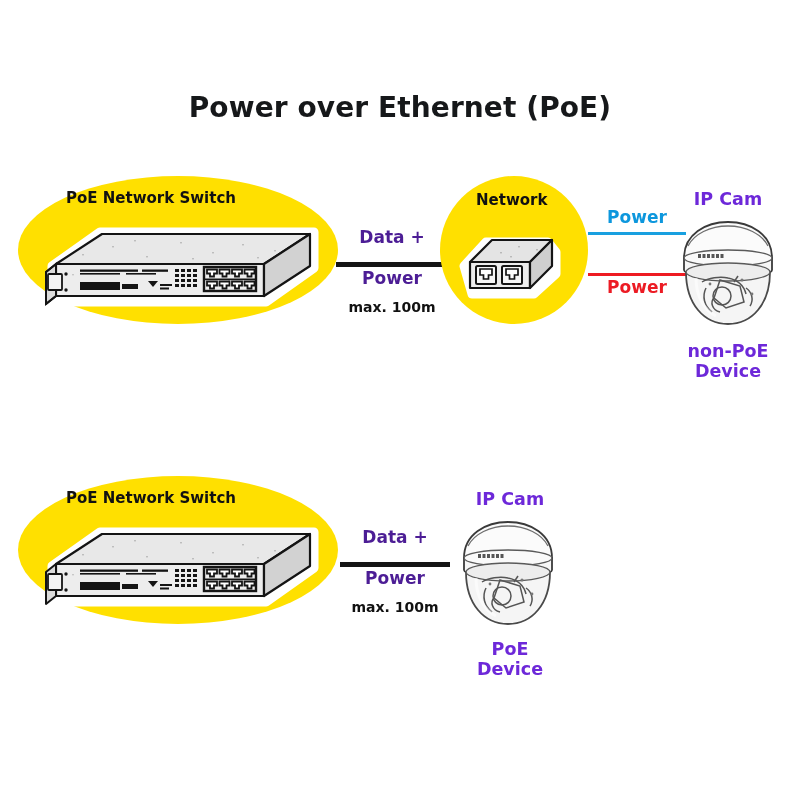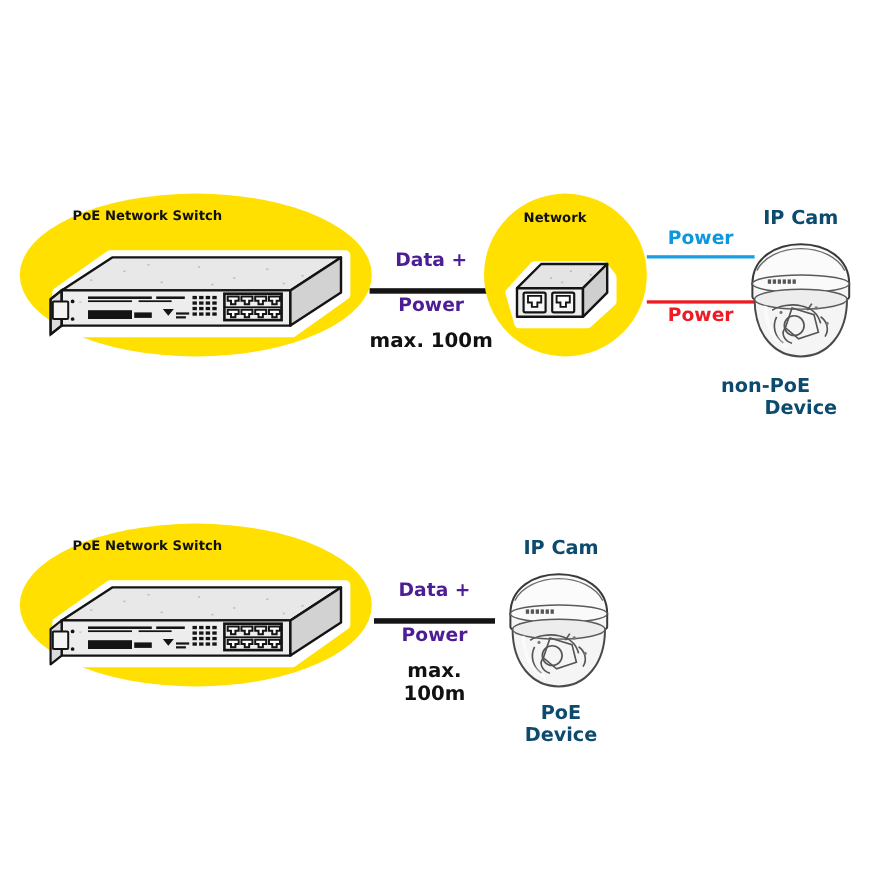--- a/index.html
+++ b/index.html
@@ -45,34 +45,34 @@
   }
 
   
   .lbl {
     font-weight: bold;
     white-space: nowrap;
     line-height: 1.12;
   }
   .lbl-device {
     font-size: 17.5px;
-    color: #0c4a6e;
+    color: #6d28d9;
     text-align: center;
   }
   .lbl-onyellow {
-    font-size: 12px;
+    font-size: 15px;
     color: #111111;
   }
   .lbl-link {
     font-size: 17px;
     color: #4c1d95;
     text-align: center;
   }
   .lbl-small {
-    font-size: 18px;
+    font-size: 14px;
     font-weight: bold;
     color: #111111;
     text-align: center;
   }
   .lbl-data {
     font-size: 17px;
     font-weight: bold;
     color: #0d97dd;
     text-align: center;
   }
@@ -89,20 +89,21 @@
   .line-blue  { background: #18a0e0; height: 3.4px; }
   .line-red   { background: #ee1b22; height: 3.4px; }
 
   svg { display: block; overflow: visible; }
 </style>
 </head>
 <body>
 
 <div id="canvas">
 
+  <div class="abs title lbl">Power over Ethernet (PoE)</div>
 
   <div class="abs ellipse" style="left:18px; top:176px; width:320px; height:148px;"></div>
 
   <div class="abs" style="left:42px; top:224px;">
     <svg width="280" height="90" viewBox="0 0 280 90">
 
       <path d="M10 42 L58 8 L272 8 L272 44 L224 78 L10 78 Z" fill="#ffffff" stroke="#ffffff" stroke-width="9" stroke-linejoin="round"></path>
 
       <path d="M14 40 L60 10 L268 10 L222 40 Z" fill="#e8e8e8" stroke="#141414" stroke-width="2.2" stroke-linejoin="round"></path>
 
@@ -276,21 +277,21 @@
       <g fill="#777777">
         <circle cx="70" cy="64" r="1.6"></circle>
         <circle cx="38" cy="68" r="1.4"></circle>
         <circle cx="80" cy="78" r="1.4"></circle>
       </g>
 
       <path d="M24 62 C24 80 32 94 44 100" fill="none" stroke="#ffffff" stroke-width="3" opacity="0.6"></path>
     </svg>
   </div>
 
-  <div class="abs lbl lbl-device" style="left:636px; top:342px; width:120px;">non-PoE</div>
+  <div class="abs lbl lbl-device" style="left:668px; top:342px; width:120px;">non-PoE</div>
   <div class="abs lbl lbl-device" style="left:668px; top:362px; width:120px;">Device</div>
 
   <div class="abs ellipse" style="left:18px; top:476px; width:320px; height:148px;"></div>
 
   <div class="abs" style="left:42px; top:524px;">
     <svg width="280" height="90" viewBox="0 0 280 90">
       <path d="M10 42 L58 8 L272 8 L272 44 L224 78 L10 78 Z" fill="#ffffff" stroke="#ffffff" stroke-width="9" stroke-linejoin="round"></path>
       <path d="M14 40 L60 10 L268 10 L222 40 Z" fill="#e8e8e8" stroke="#141414" stroke-width="2.2" stroke-linejoin="round"></path>
       <g fill="#9a9a9a" opacity="0.55">
         <rect x="40" y="30" width="2" height="1.4"></rect>

